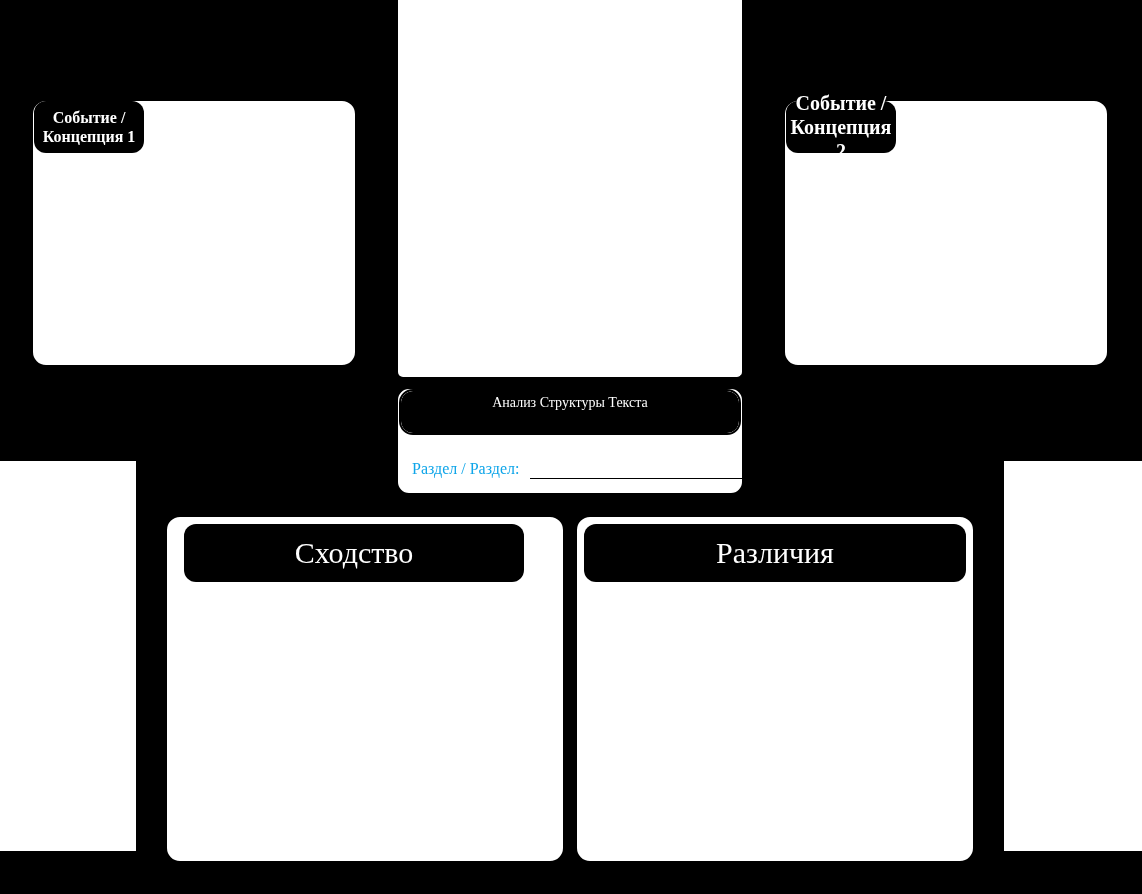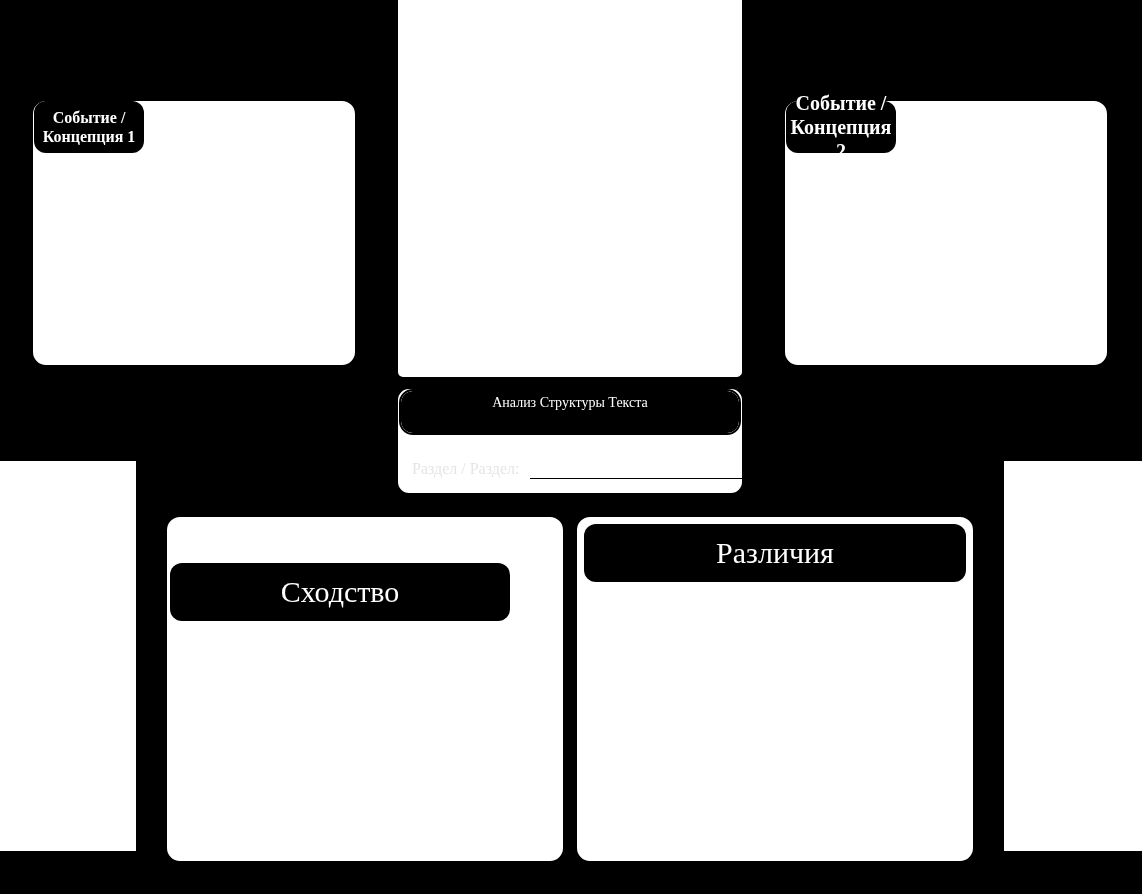--- a/index.html
+++ b/index.html
@@ -52,21 +52,21 @@
     padding: 4px 6px;
     font-size: 14px;
   }
   .center-tabrow .half.black {
     background: #000;
     color: #fff;
     border-radius: 12px;
   }
   .section-label {
     position: absolute;
-    color: #e5e5e5;
+    color: #0ea5e9;
     font-size: 16px;
   }
   .underline {
     position: absolute;
     height: 0;
     border-bottom: 1.5px solid #000;
   }
   .big-header {
     position: absolute;
     background: #000;
@@ -111,21 +111,21 @@
   <span>Раздел / Раздел:</span>
 </div>
 <div class="underline" style="left:530px; top:478px; width:270px;"></div>
 
 <div class="side-rect" style="left:0; top:461px; width:136px; height:390px;"></div>
 
 <div class="side-rect" style="left:1004px; top:461px; width:138px; height:390px;"></div>
 
 <div class="panel" style="left:164px; top:514px; width:402px; height:350px;">
 </div>
-<div class="big-header" style="left:170px; top:524px; width:340px; height:58px;margin-top:39px;">
+<div class="big-header" style="left:184px; top:524px; width:340px; height:58px;">
   <span>Сходство</span>
 </div>
 
 <div class="panel" style="left:574px; top:514px; width:402px; height:350px;">
 </div>
 <div class="big-header" style="left:584px; top:524px; width:382px; height:58px;">
   <span>Различия</span>
 </div>
 
 </body></html>

